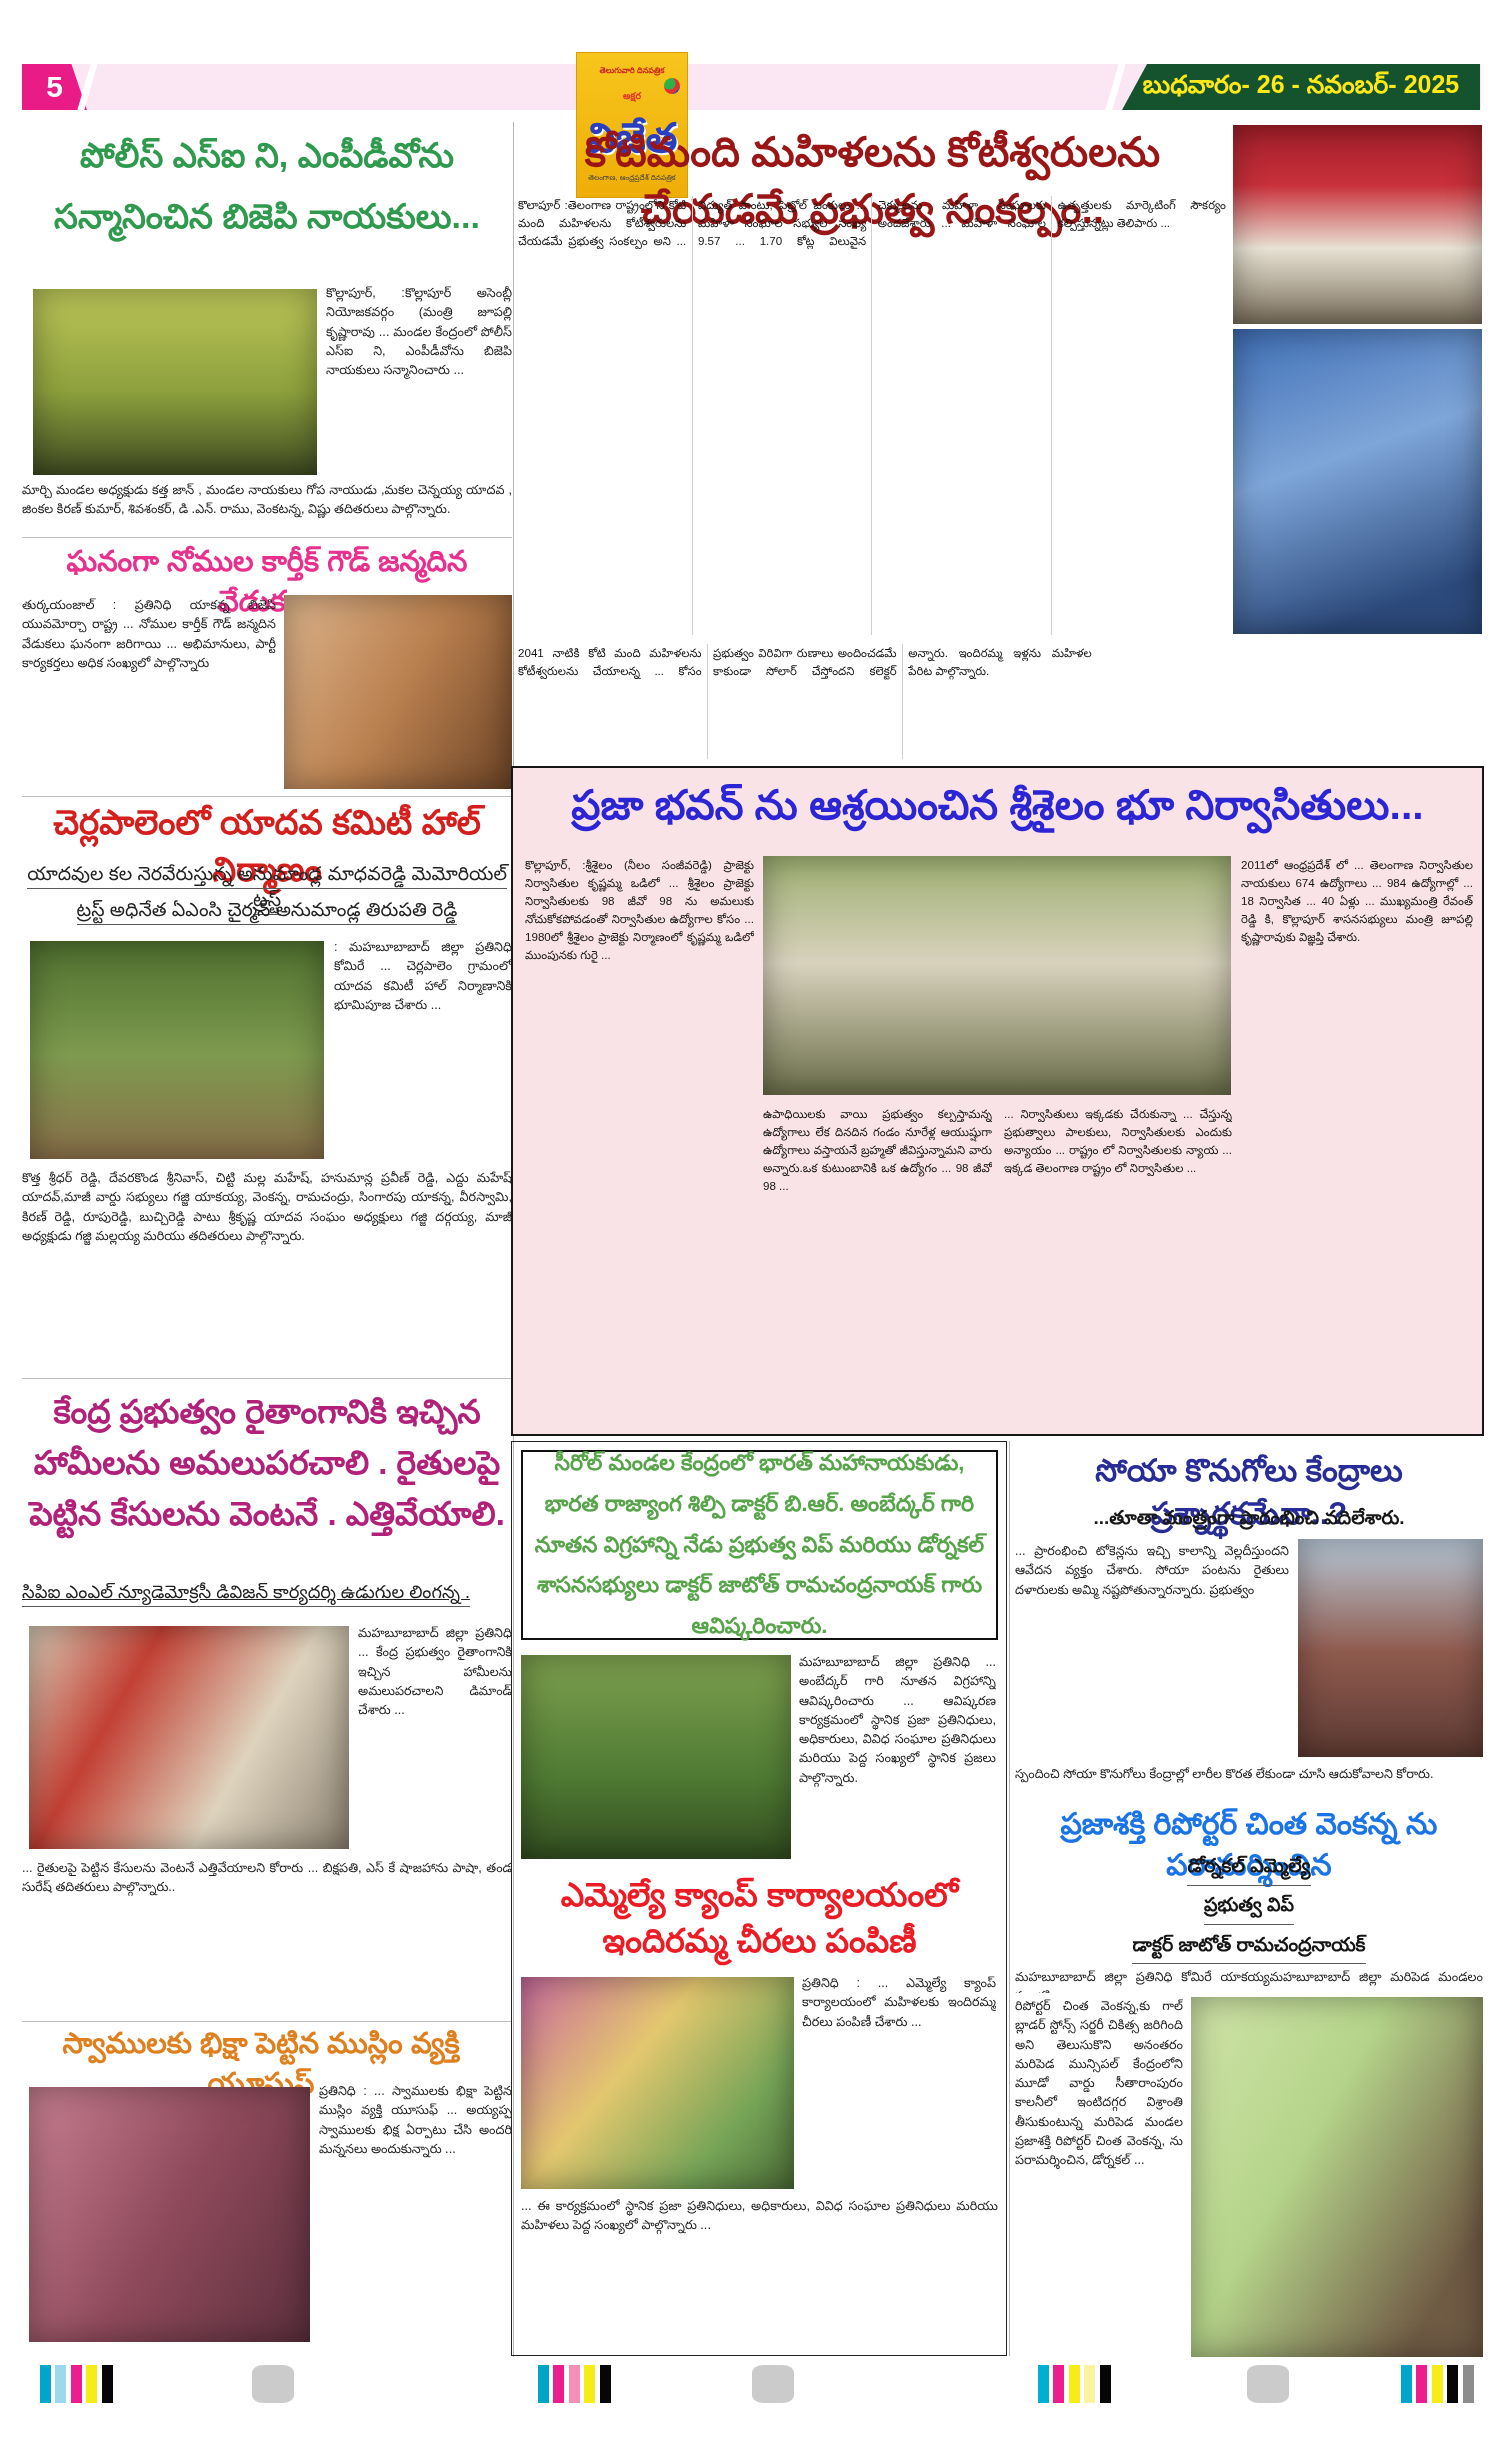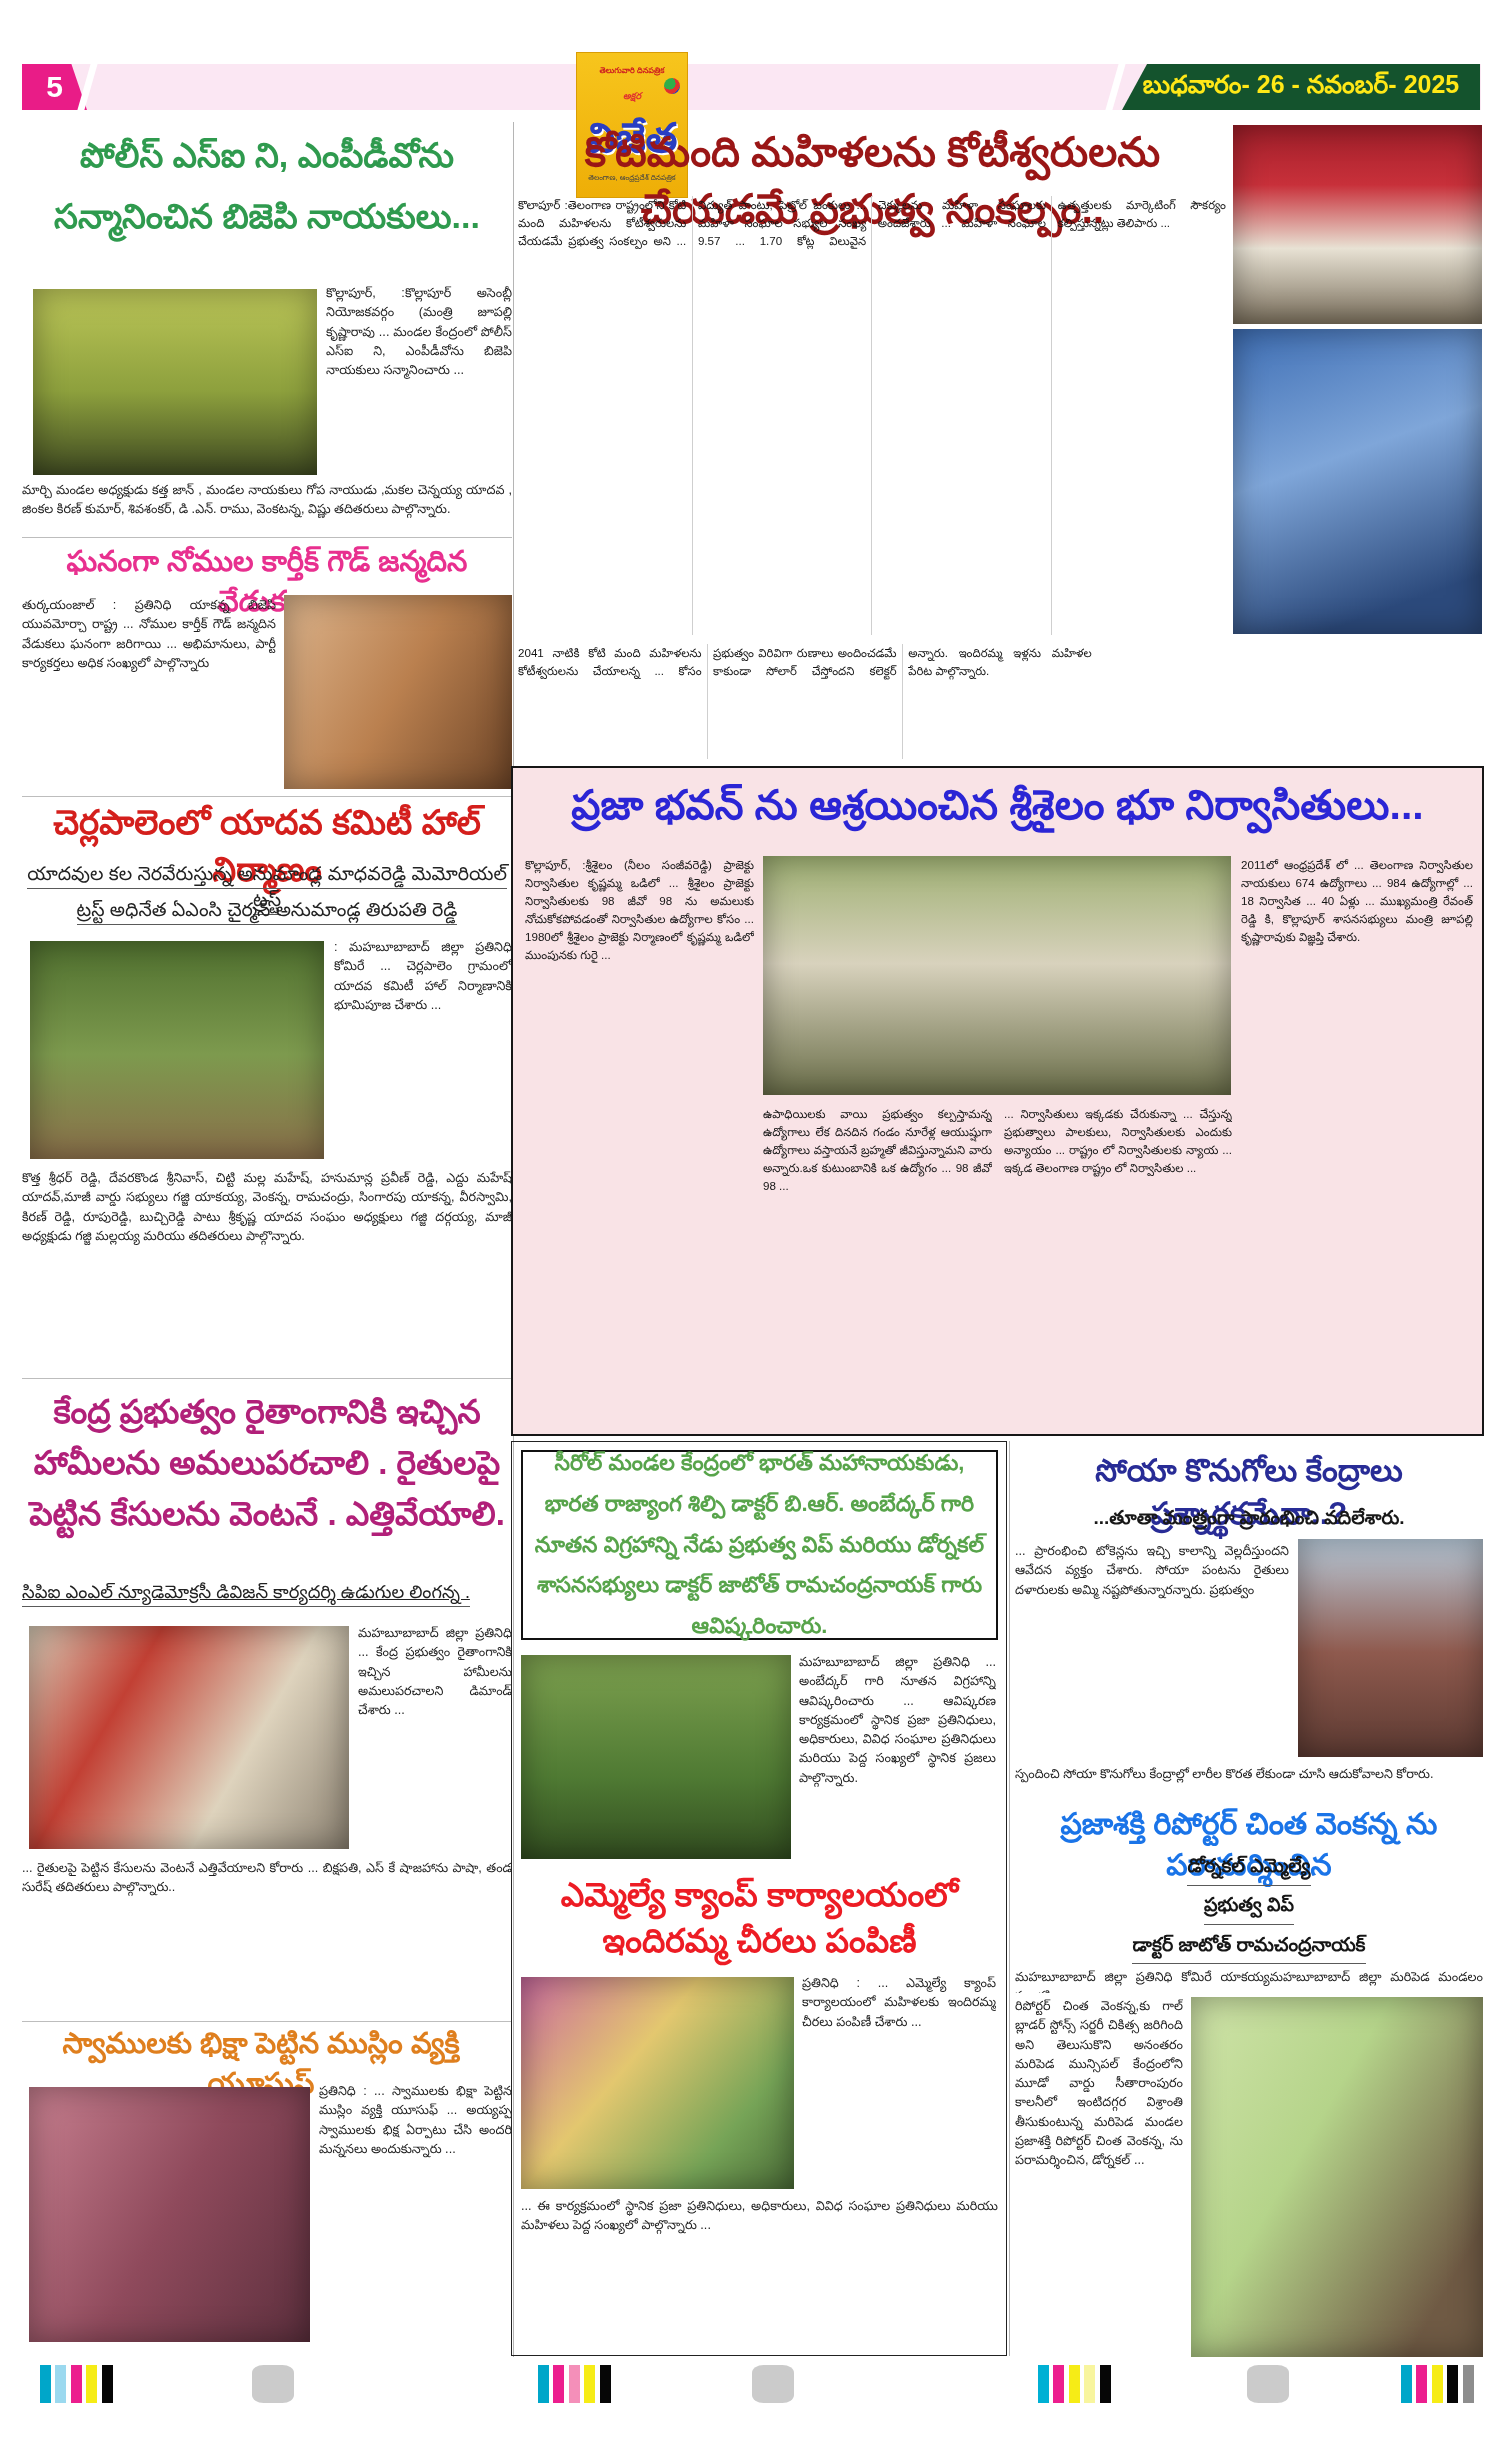--- a/index.html
+++ b/index.html
@@ -29,21 +29,21 @@
   .ph-sarees{background:linear-gradient(130deg,#c96a9e 0%,#e3c76f 40%,#76a457 75%,#4c6e38 100%);}
   .ph-soya{background:linear-gradient(180deg,#b8c9d8 0%,#8f5a4e 52%,#5c3a32 100%);}
   .ph-reporter{background:linear-gradient(120deg,#cfe3a8 0%,#b5d48a 40%,#6f5a44 85%);}
   .badge{background:#e91c87;color:#fff;font-size:30px;font-weight:bold;display:flex;align-items:center;
          justify-content:center;clip-path:polygon(0 0,76% 0,100% 100%,0 100%);}
   .dateband{background:#14532d;clip-path:polygon(7% 0,100% 0,100% 100%,0 100%);display:flex;
             align-items:center;justify-content:center;color:#ffe817;font-size:25px;font-weight:bold;}
   .logo{background:linear-gradient(180deg,#f7c51d,#eeae07);border:0.7px solid #d99c05;display:flex;
         flex-direction:column;align-items:center;justify-content:center;gap:13px;text-align:center;}
   .logo .t1{font-size:8px;color:#cf2020;font-weight:bold;}
-  .logo .t2{font-size:9.4px;color:#e03030;font-style:italic;font-weight:bold;}
+  .logo .t2{font-size:9.4px;color:#e03030;font-weight:bold;}
   .logo .t3{font-size:41px;font-weight:bold;color:#2a3ec2;text-shadow:1.5px 1.5px 0 #ffffff;line-height:1.05;}
   .logo .t4{font-size:7.3px;color:#444;}
   .logo .swoosh{position:absolute;right:7.3px;top:25px;width:16px;height:16px;border-radius:50%;
         background:radial-gradient(circle at 35% 35%,#2fae4a 0 40%,#e03030 41% 70%,#2a3ec2 71% 100%);}
   .mark-group{position:absolute;display:flex;gap:4.4px;}
   .mark-group .bar{width:11px;height:38px;}
   .blob{position:absolute;width:42px;height:38px;background:#cbcbcb;border-radius:11.6px/8px;}
   .greenbox{border:2.2px solid #111;background:#fff;display:flex;align-items:center;justify-content:center;
             font-weight:bold;color:#58a44b;text-align:center;font-size:22px;line-height:1.85;padding:4.4px 10px;box-sizing:border-box;}
   .bylines{display:flex;flex-direction:column;align-items:center;gap:8.7px;font-size:19px;font-weight:bold;color:#161616;}

